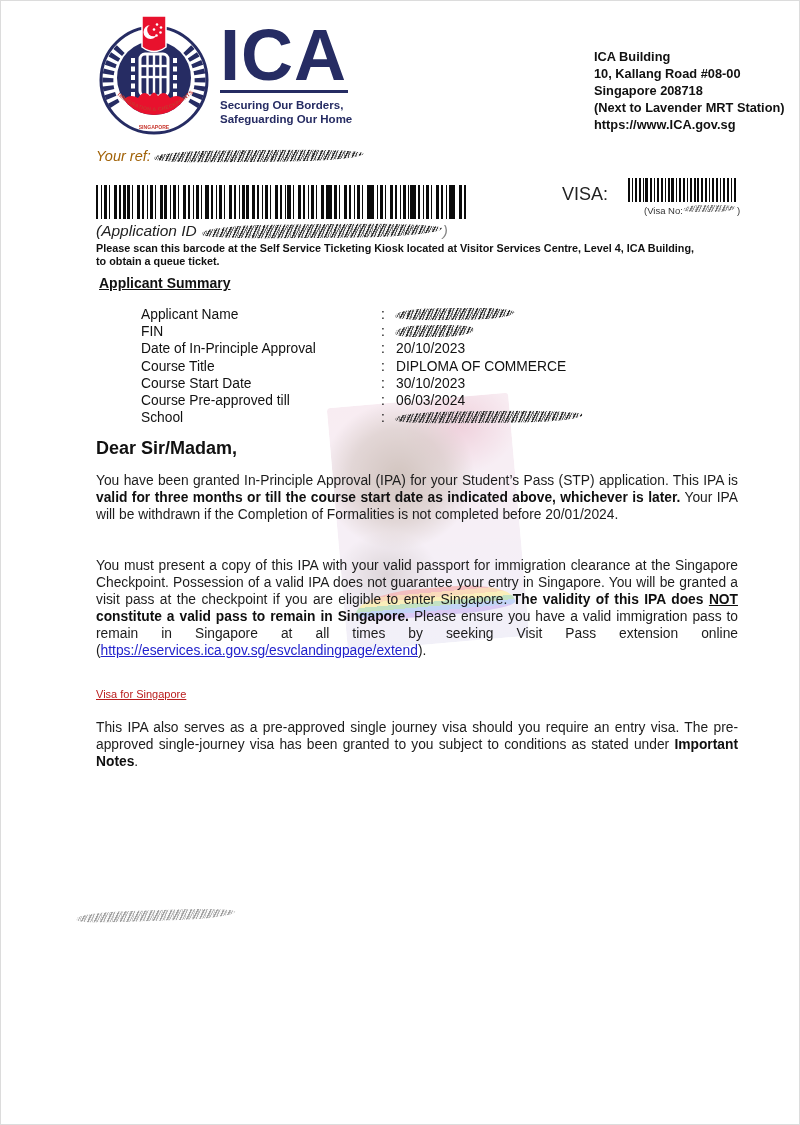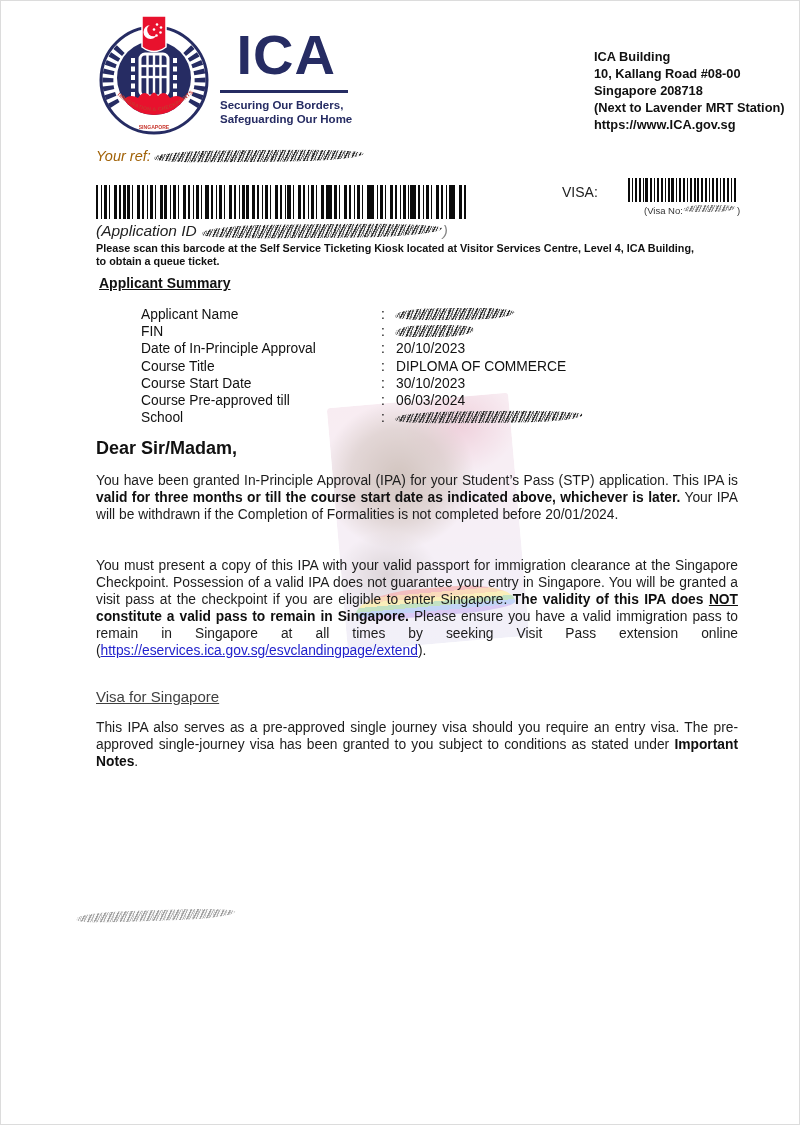--- a/index.html
+++ b/index.html
@@ -6,41 +6,41 @@
   .page{
     position:relative;width:800px;height:1125px;box-sizing:border-box;
     background:#ffffff;border:1px solid #dcdcdc;overflow:hidden;
     font-family:"Liberation Sans","DejaVu Sans",sans-serif;color:#1c1c1c;
   }
   .abs{position:absolute;}
 
   
   .logo-emblem{left:93px;top:12px;z-index:2;}
   .logo-text{left:219px;top:26px;z-index:2;}
-  .wordmark{font-size:56px;font-weight:800;color:#262c63;line-height:56px;letter-spacing:1px;text-align:center;}
+  .wordmark{font-size:72px;font-weight:800;color:#262c63;line-height:56px;letter-spacing:1px;}
   .logo-divider{width:128px;height:2.5px;background:#262c63;margin-top:7px;}
   .tagline{font-size:11.5px;font-weight:bold;color:#262c63;line-height:14.5px;margin-top:5px;}
   .address{left:557px;top:47px;font-size:12.8px;font-weight:bold;line-height:17px;color:#111;z-index:2;margin-left:36px;}
 
   
   .your-ref{left:95px;top:147px;font-size:14.5px;font-style:italic;color:#a16207;z-index:2;display:flex;align-items:center;}
   .redact{
     display:inline-block;height:12px;border-radius:45% 55% 50% 50%/70% 55% 80% 45%;
     background:
       repeating-linear-gradient(100deg,rgba(35,35,35,.9) 0 1.5px,rgba(120,120,120,.25) 1.5px 3px,rgba(50,50,50,.75) 3px 4px,rgba(150,150,150,.15) 4px 6.5px),
       repeating-linear-gradient(83deg,rgba(40,40,40,.5) 0 1px,transparent 1px 4px);
     transform:skewX(-18deg) rotate(-.6deg);
   }
   .barcode-main{
     left:95px;top:184px;width:371px;height:34px;z-index:2;
     background:
       repeating-linear-gradient(90deg,transparent 0 27px,#0b0b0b 27px 30px,transparent 30px 41px),
       repeating-linear-gradient(90deg,#0b0b0b 0 2px,#fff 2px 5px,#0b0b0b 5px 6px,#fff 6px 8px,#0b0b0b 8px 11px,#fff 11px 13px,#0b0b0b 13px 14px,#fff 14px 18px,#0b0b0b 18px 21px,#fff 21px 23px);
   }
-  .visa-label{left:561px;top:183px;font-size:14px;color:#222;z-index:2;}
+  .visa-label{left:561px;top:183px;font-size:18px;color:#222;z-index:2;}
   .barcode-visa{
     left:627px;top:177px;width:110px;height:24px;z-index:2;
     background:
       repeating-linear-gradient(90deg,transparent 0 17px,#0b0b0b 17px 19px,transparent 19px 26px),
       repeating-linear-gradient(90deg,#0b0b0b 0 2px,#fff 2px 4px,#0b0b0b 4px 5px,#fff 5px 7px,#0b0b0b 7px 9px,#fff 9px 11px);
   }
   .visa-no{left:643px;top:204px;font-size:9.5px;color:#333;z-index:2;display:flex;align-items:flex-start;}
   .visa-no .redact{height:7px;width:52px;opacity:.65;margin:0 1px;}
 
   .app-id{left:95px;top:221px;font-size:15.5px;font-style:italic;color:#222;z-index:2;display:flex;align-items:center;}
@@ -72,21 +72,21 @@
     position:absolute;left:6%;right:6%;bottom:28px;height:28px;opacity:.85;
     border-radius:50% 50% 42% 42% / 95% 95% 35% 35%;
     background:linear-gradient(180deg,#e23333 0 16%,#f58f1e 16% 33%,#f7d21c 33% 49%,#3aa53a 49% 65%,#3b78e8 65% 82%,#8a54e0 82% 100%);
   }
 
   
   .body-text{font-size:13.8px;line-height:16.9px;text-align:justify;color:#1c1c1c;width:642px;z-index:2;}
   .salutation{left:95px;top:437px;font-size:18px;font-weight:bold;color:#111;z-index:2;}
   .p1{left:95px;top:472px;}
   .p2{left:95px;top:557px;}
-  .visa-heading{left:95px;top:687px;font-size:15px;text-decoration:underline;color:#404040;z-index:2;}
+  .visa-heading{left:95px;top:687px;font-size:11px;text-decoration:underline;color:#b91c1c;z-index:2;}
   .p3{left:95px;top:719px;}
   b,.bold{font-weight:bold;color:#0f0f0f;}
   .bold-underline{font-weight:bold;text-decoration:underline;color:#0f0f0f;}
   .doc-link{color:#2222cc;text-decoration:underline;cursor:pointer;}
 
   .bottom-scribble{left:76px;top:909px;width:158px;height:11px;opacity:.45;transform:rotate(-2deg) skewX(-20deg);z-index:2;}
 </style>
 </head>
 <body>
 

